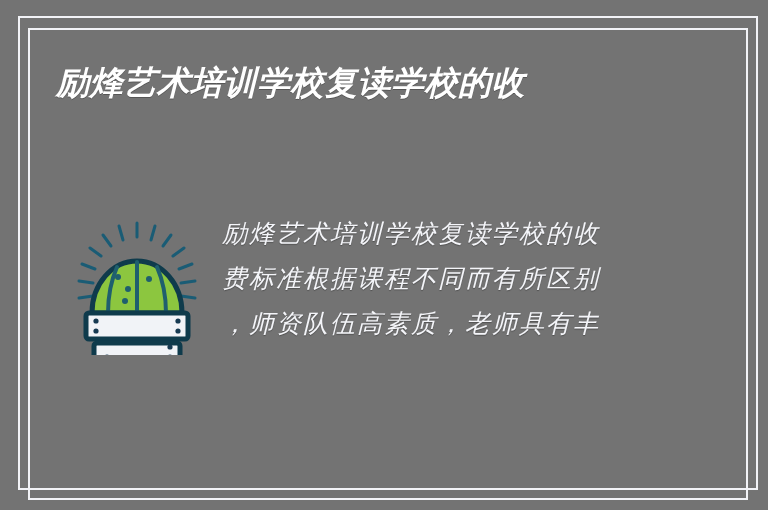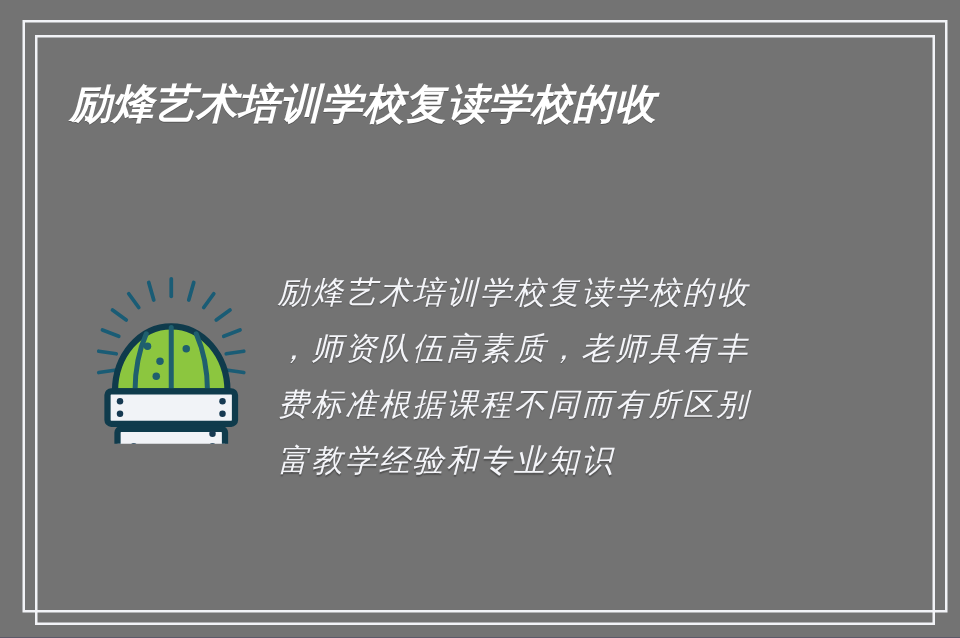--- a/index.html
+++ b/index.html
@@ -159,19 +159,18 @@
           <circle cx="45" cy="142" r="2.6"></circle>
           <circle cx="108" cy="132" r="2.6"></circle>
           <circle cx="108" cy="142" r="2.6"></circle>
           <circle cx="96" cy="146" r="2.6"></circle>
         </g>
       </svg>
     </div>
 
     <div class="body-block">
       <div class="body-line">励烽艺术培训学校复读学校的收</div>
+      <div class="body-line">费标准根据课程不同而有所区别</div>
       <div class="body-line">，师资队伍高素质，老师具有丰</div>
-      <div class="body-line">费标准根据课程不同而有所区别</div>
-      <div class="body-line">富教学经验和专业知识</div>
     </div>
 
   </div>
 </div>
 
 </body></html>

